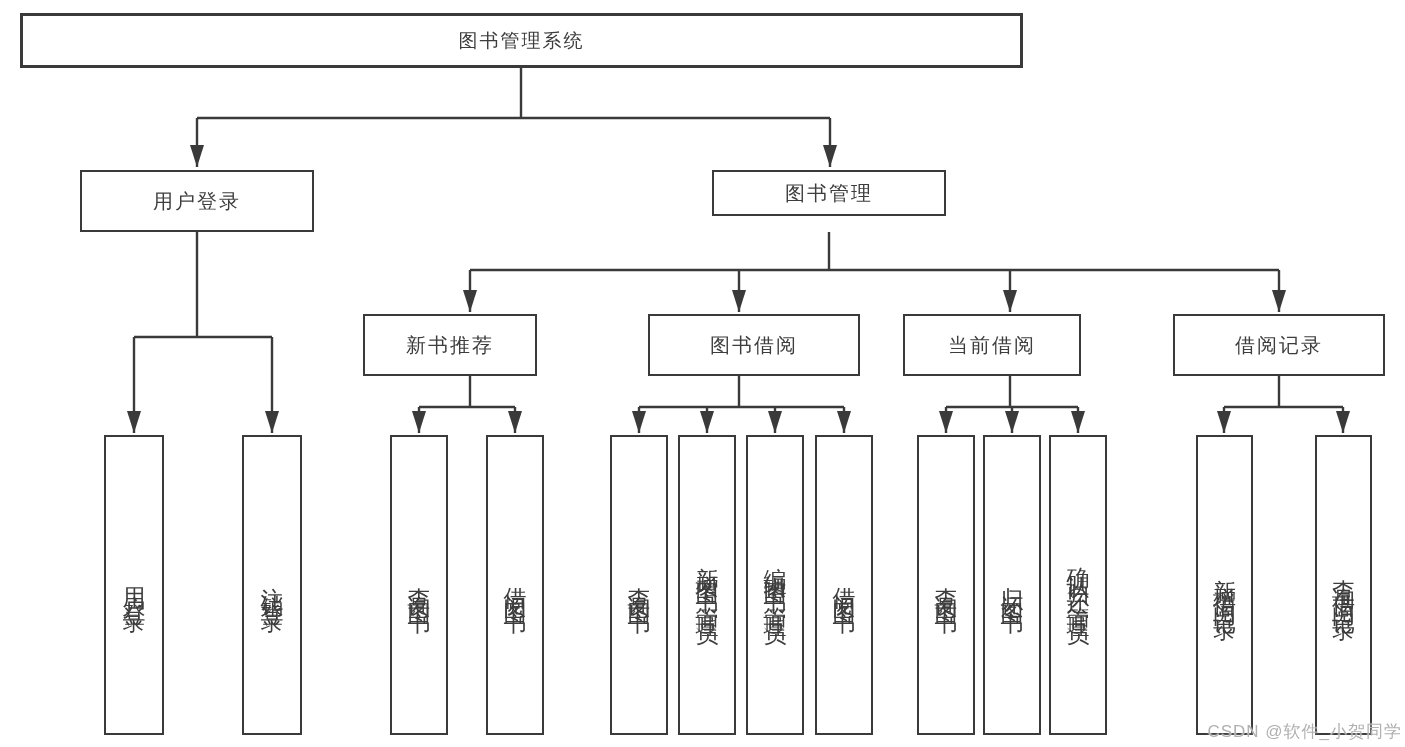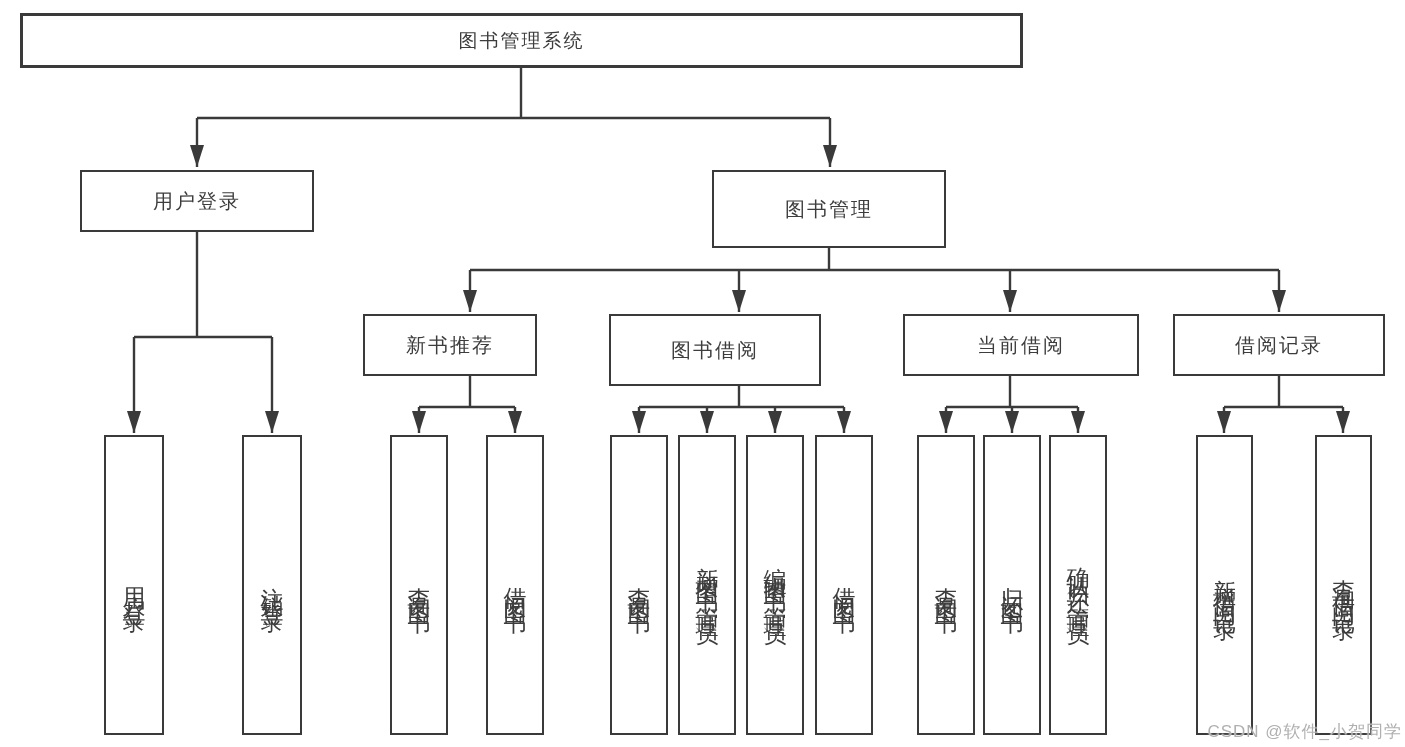--- a/index.html
+++ b/index.html
@@ -103,31 +103,31 @@
     </g>
   </svg>
 
   <div class="node h root" style="left:20px; top:13px; width:1003px; height:55px">
     <span>图书管理系统</span>
   </div>
 
   <div class="node h" style="left:80px; top:170px; width:234px; height:62px">
     <span>用户登录</span>
   </div>
-  <div class="node h" style="left:712px; top:170px; width:234px; height:78px">
+  <div class="node h" style="left:712px; top:170px; width:234px; height:46px">
     <span>图书管理</span>
   </div>
 
   <div class="node h" style="left:363px; top:314px; width:174px; height:62px">
     <span>新书推荐</span>
   </div>
-  <div class="node h" style="left:609px; top:314px; width:212px; height:72px">
+  <div class="node h" style="left:648px; top:314px; width:212px; height:62px">
     <span>图书借阅</span>
   </div>
-  <div class="node h" style="left:903px; top:314px; width:236px; height:62px">
+  <div class="node h" style="left:903px; top:314px; width:178px; height:62px">
     <span>当前借阅</span>
   </div>
   <div class="node h" style="left:1173px; top:314px; width:212px; height:62px">
     <span>借阅记录</span>
   </div>
 
   <div class="node v" style="left:104px; top:435px; width:60px; height:300px">
     <span>用户登录</span>
   </div>
   <div class="node v" style="left:242px; top:435px; width:60px; height:300px">

